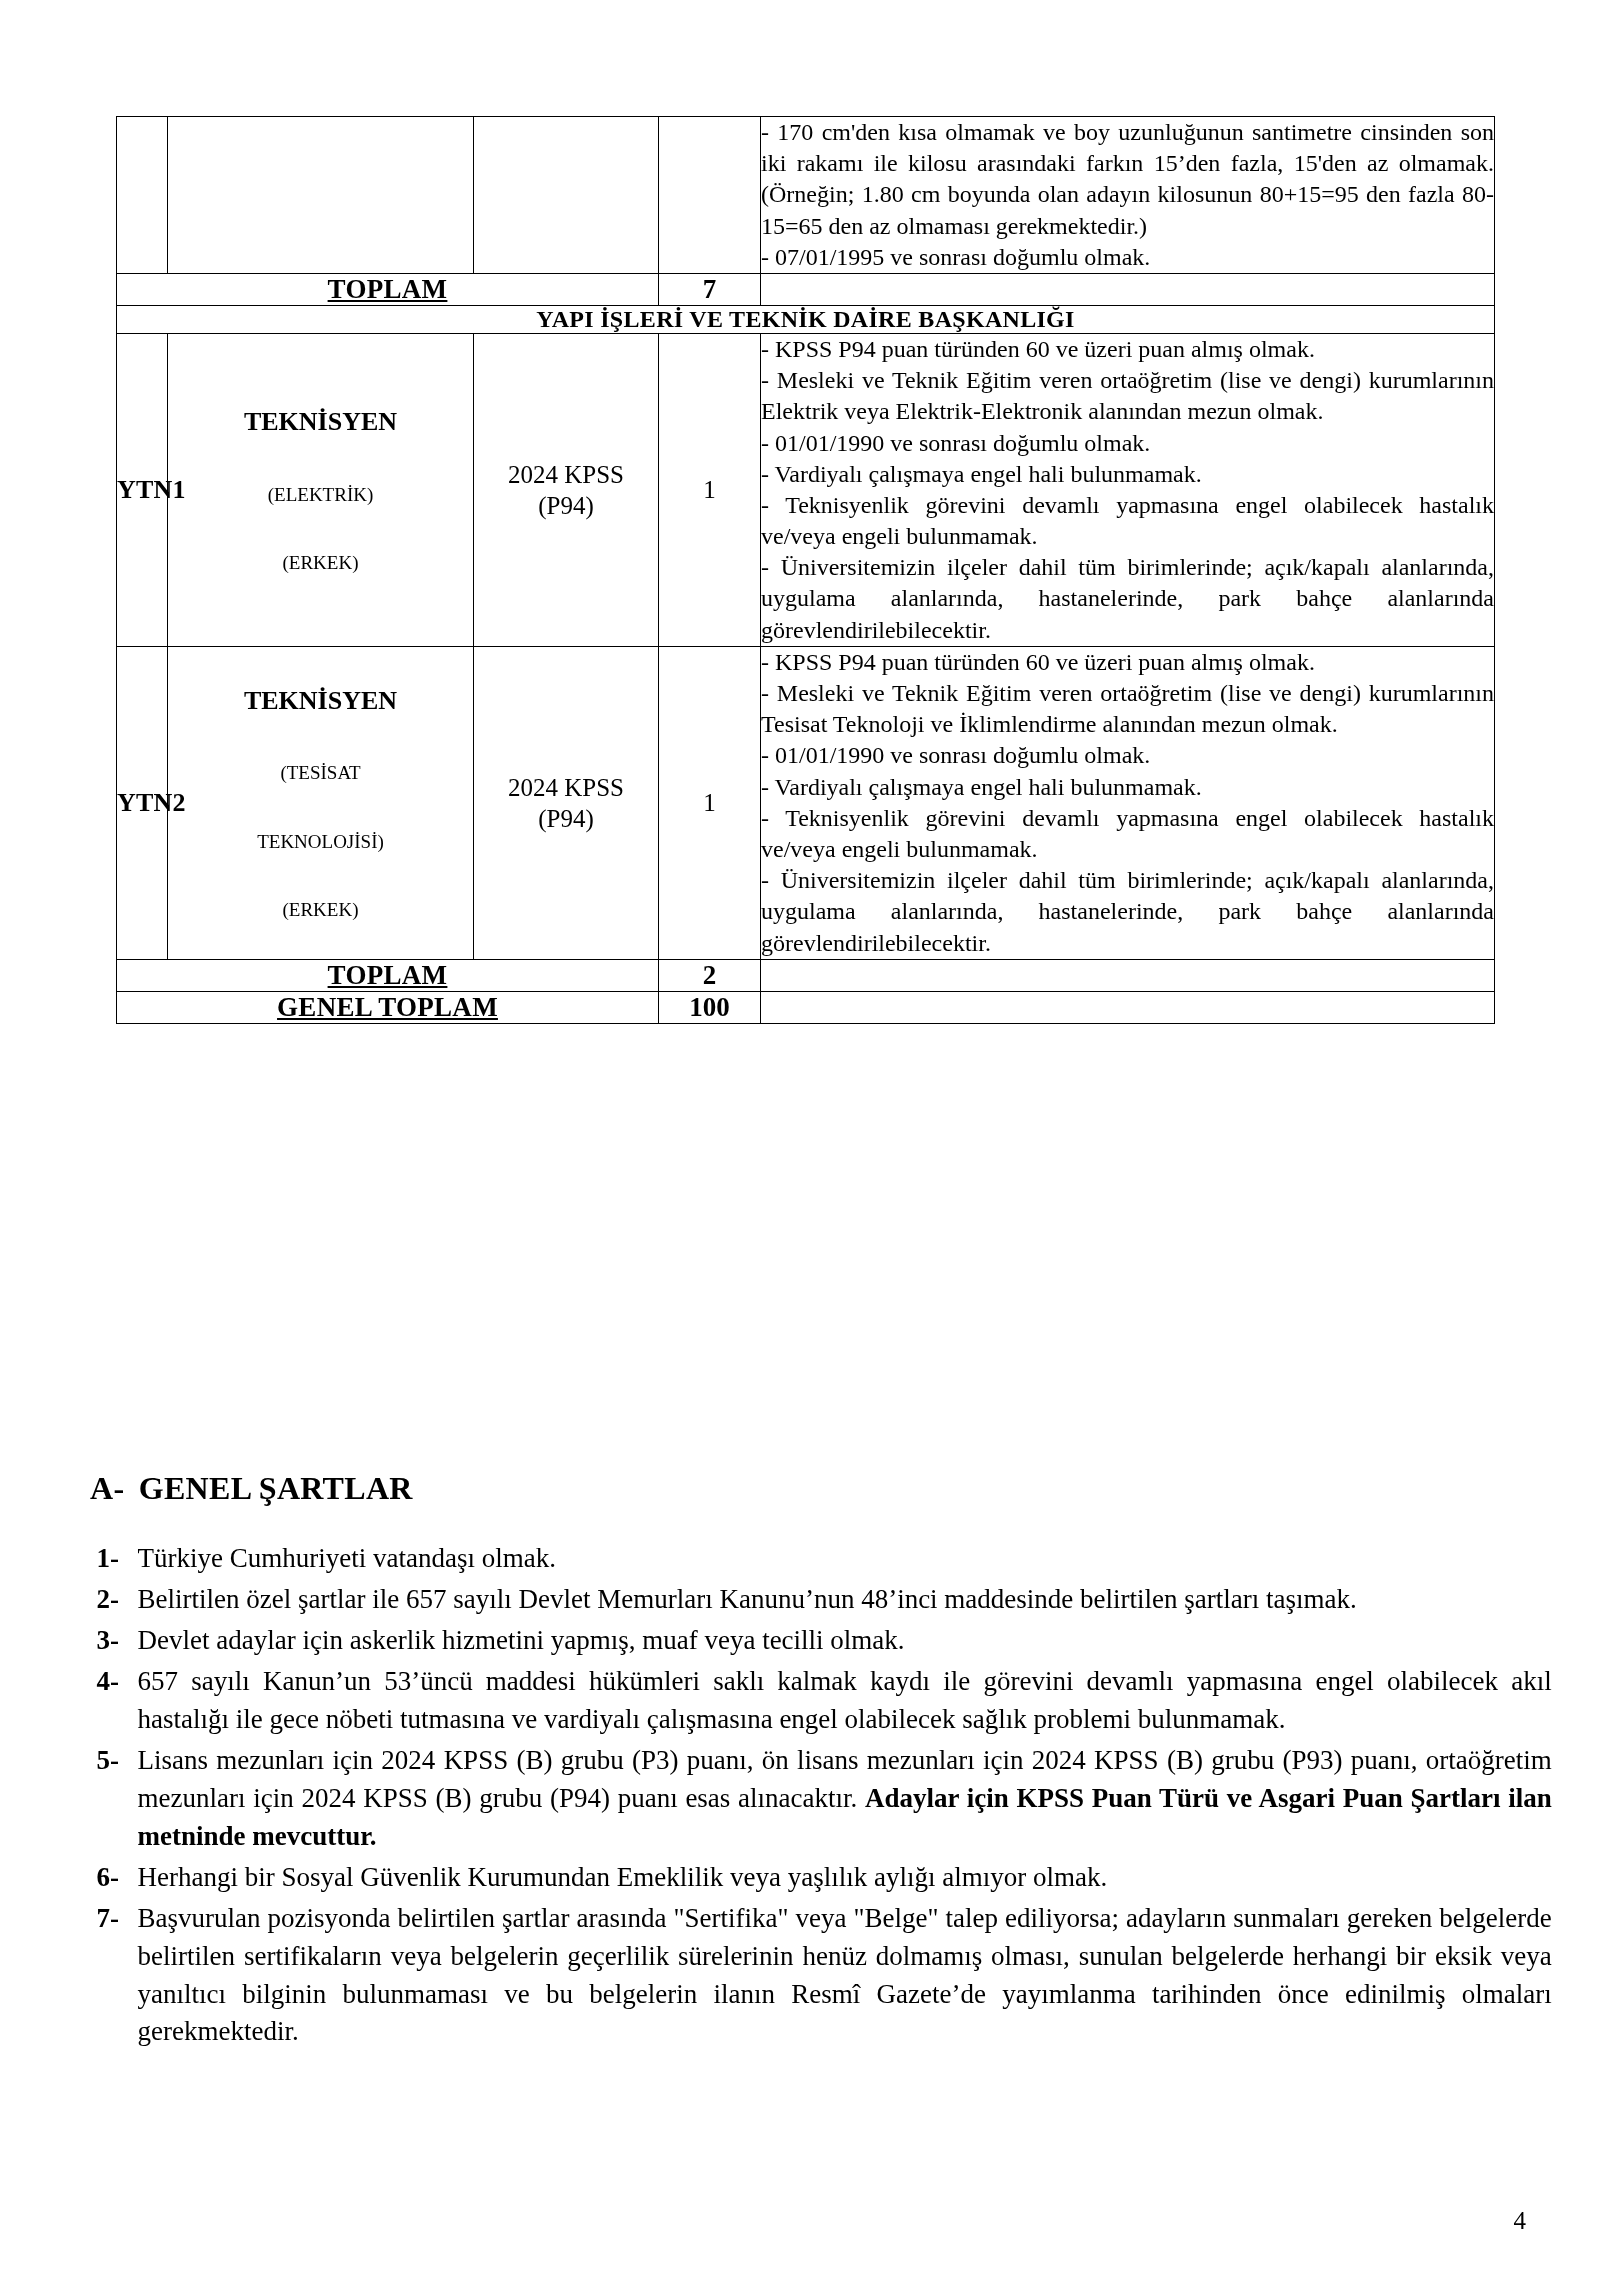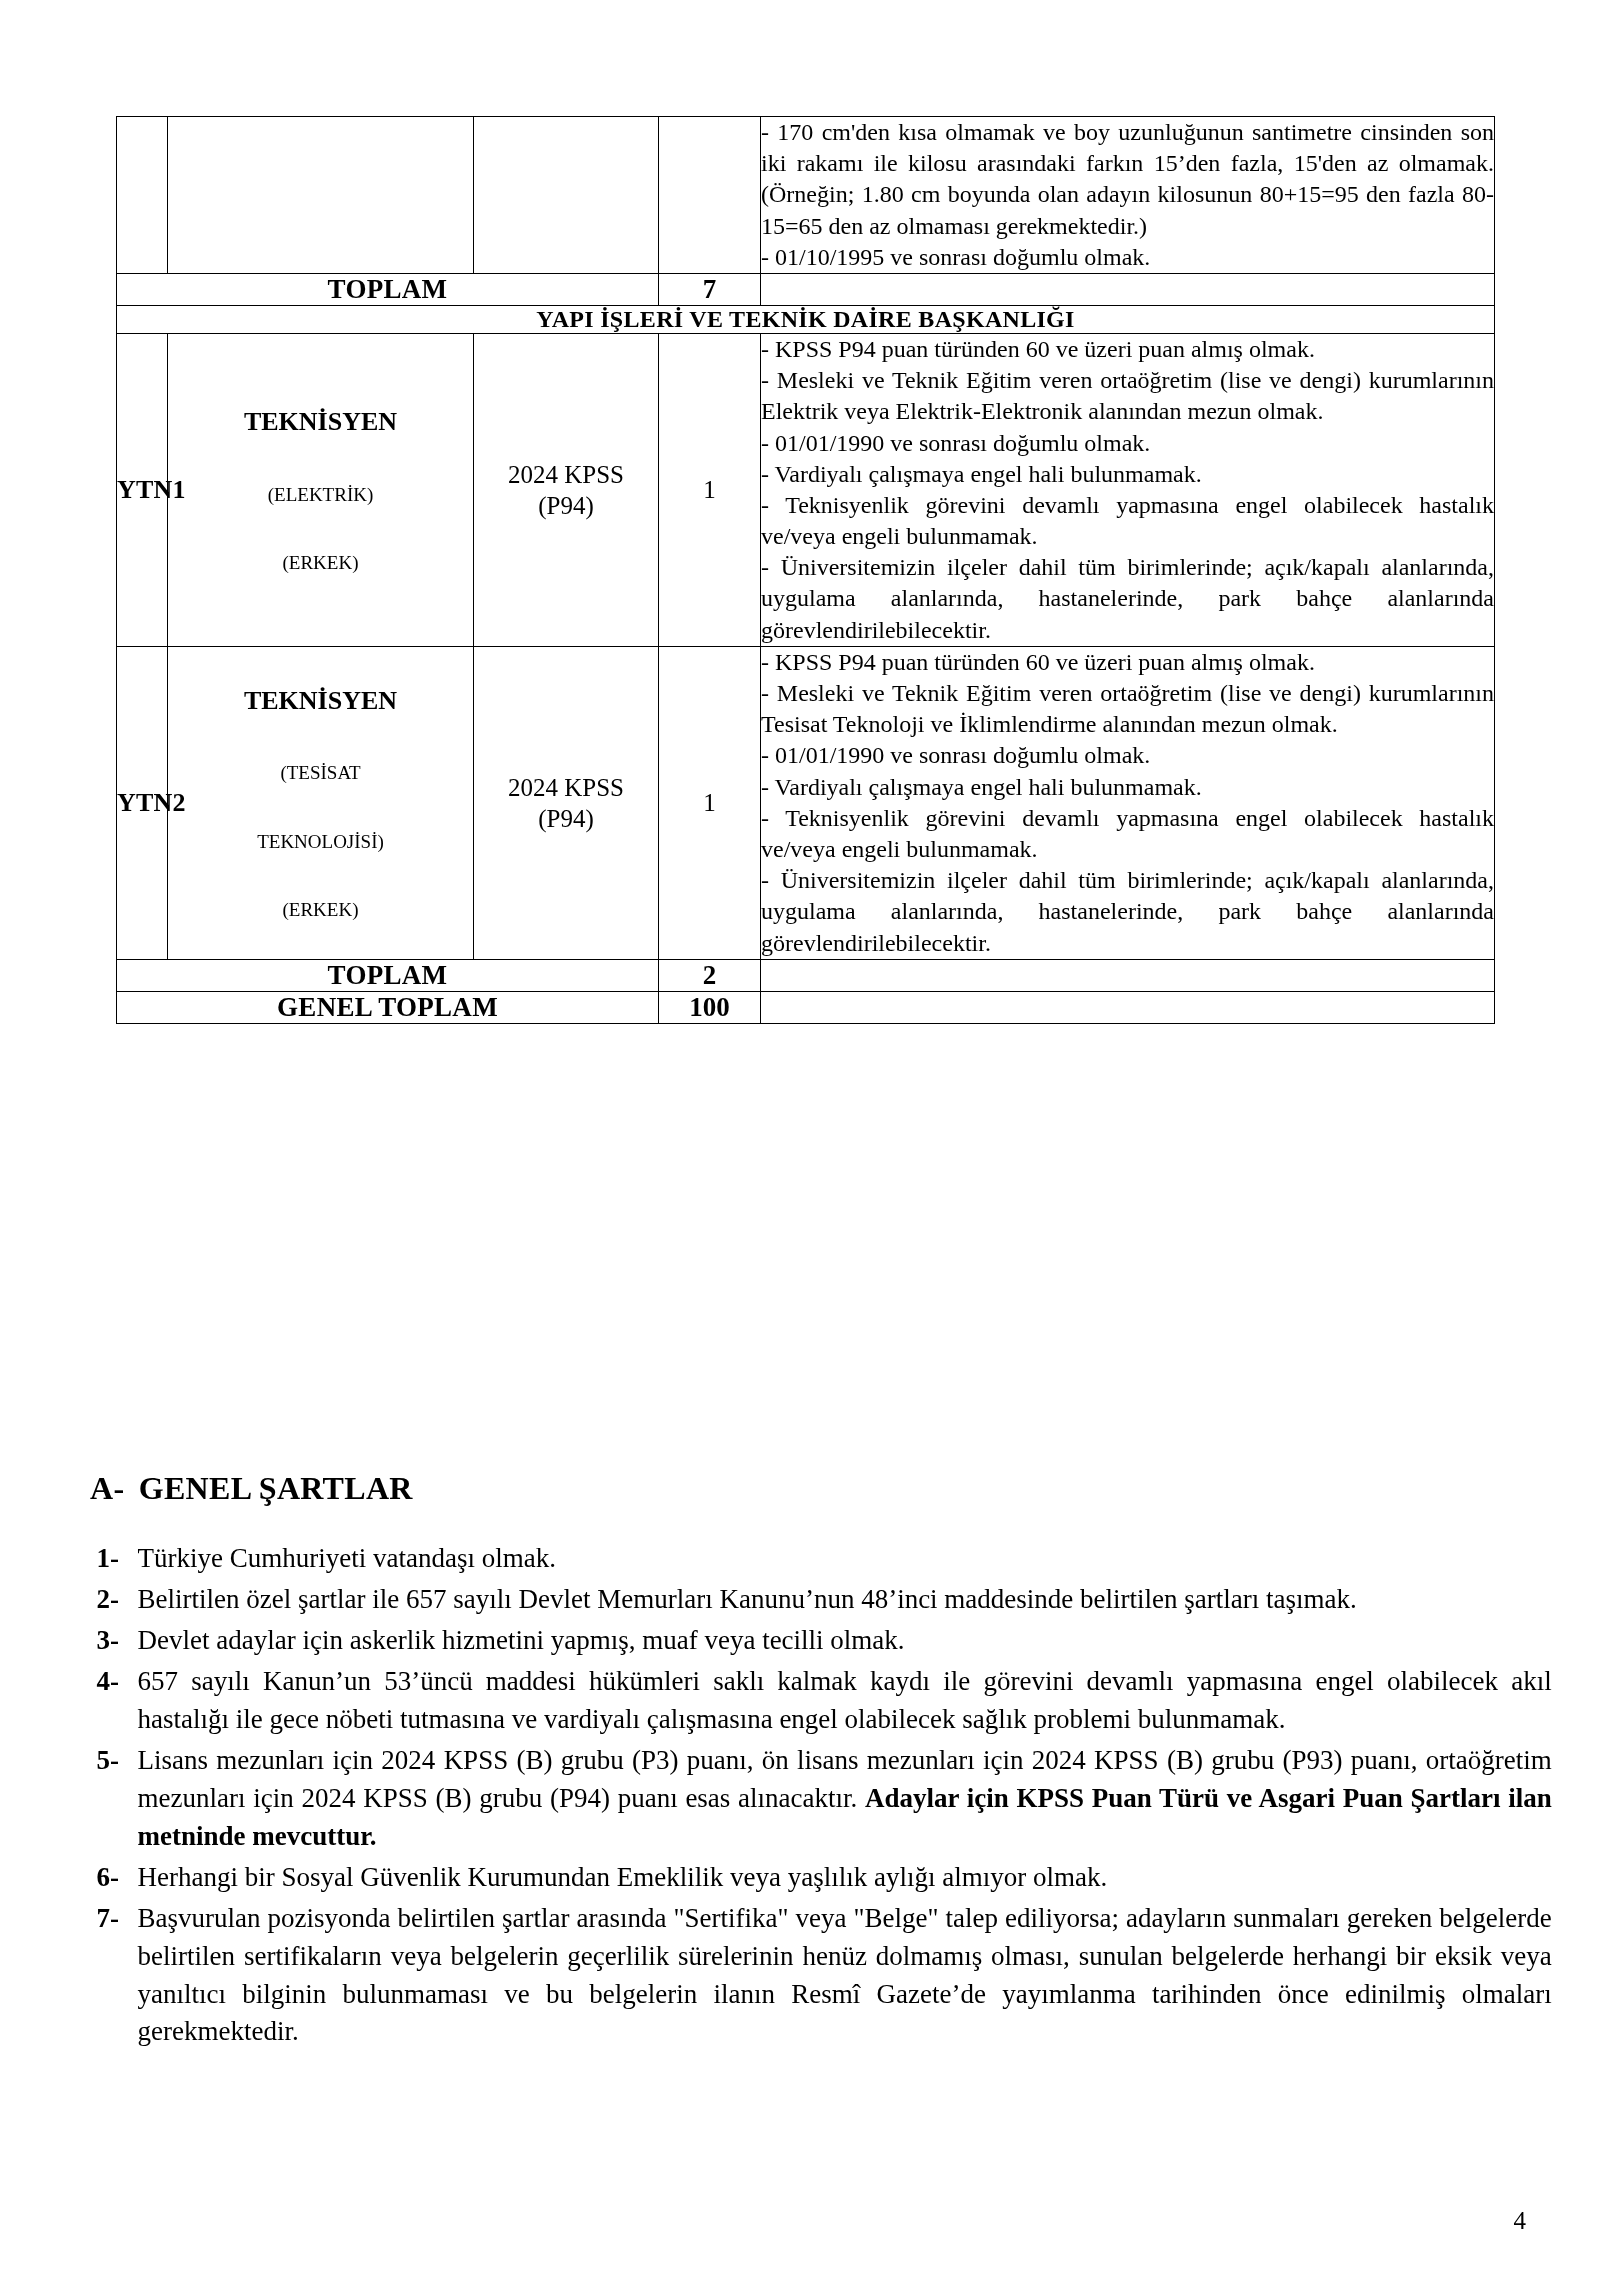--- a/index.html
+++ b/index.html
@@ -96,20 +96,21 @@
     font-size: 25px;
   }
 
   
   .total-label {
     text-align: center;
     font-weight: bold;
     font-size: 27px;
     letter-spacing: 0.3px;
     padding: 7.2px 0;
+    text-decoration: underline;
   }
   .total-num {
     text-align: center;
     font-weight: bold;
     font-size: 27px;
     padding: 7.2px 0;
   }
 
   
   .section-banner {
@@ -191,21 +192,21 @@
       </colgroup>
       <tbody>
 
         <tr>
           <td class="blank-cell"></td>
           <td class="blank-cell"></td>
           <td class="blank-cell"></td>
           <td class="blank-cell"></td>
           <td class="crit">
             <p>- 170 cm'den kısa olmamak ve boy uzunluğunun santimetre cinsinden son iki rakamı ile kilosu arasındaki farkın 15’den fazla, 15'den az olmamak. (Örneğin; 1.80 cm boyunda olan adayın kilosunun 80+15=95 den fazla 80-15=65 den az olmaması gerekmektedir.)</p>
-            <p>- 01/10/1995 ve sonrası doğumlu olmak.</p>
+            <p>- 07/01/1995 ve sonrası doğumlu olmak.</p>
           </td>
         </tr>
 
         <tr>
           <td class="total-label" colspan="3">TOPLAM</td>
           <td class="total-num">7</td>
           <td class="blank-cell"></td>
         </tr>
 
         <tr>

